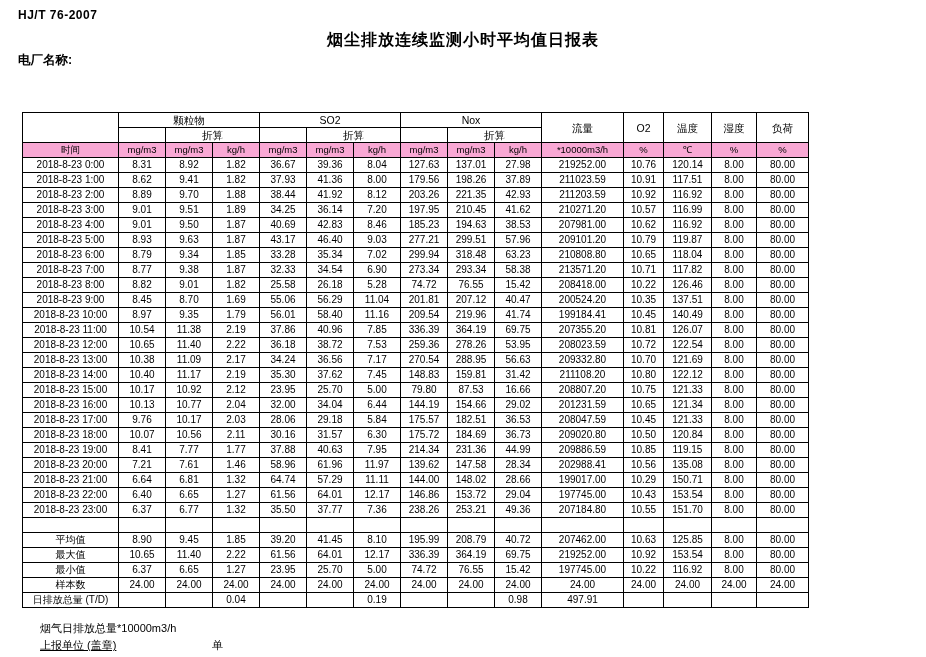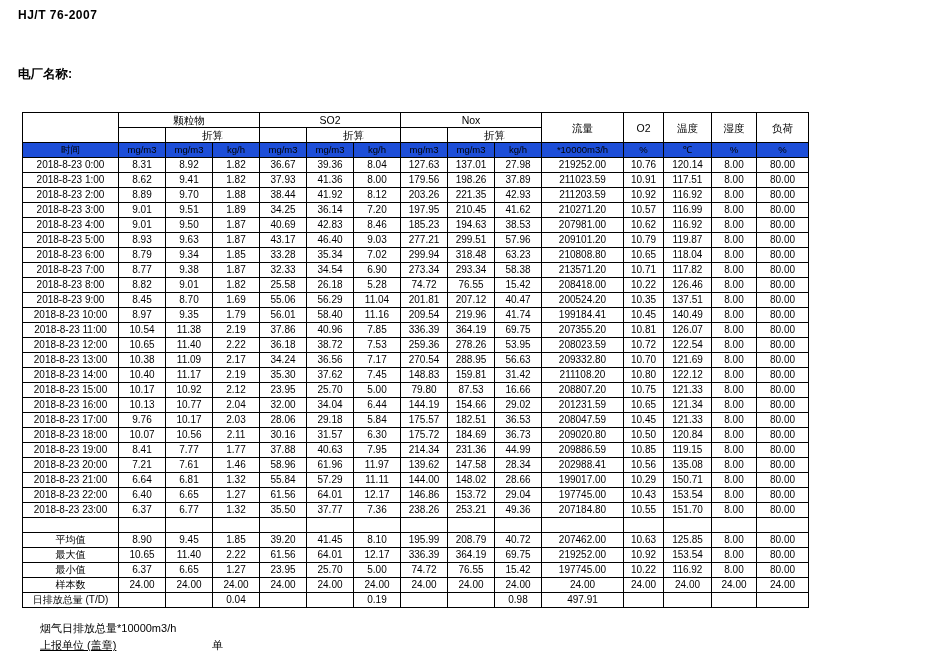--- a/index.html
+++ b/index.html
@@ -36,21 +36,21 @@
     right: 0;
     top: 30px;
     text-align: center;
     font-size: 16px;
     font-weight: bold;
     letter-spacing: 1px;
   }
   .meta {
     position: absolute;
     left: 18px;
-    top: 66px;
+    top: 52px;
     width: 890px;
     font-size: 12.5px;
     font-weight: bold;
   }
   .meta-row {
     position: relative;
     height: 22px;
   }
   .meta-label {
     position: absolute;
@@ -80,21 +80,21 @@
     text-align: center;
     font-weight: normal;
     white-space: nowrap;
     overflow: hidden;
   }
   .hdr-top {
     background: #ffffff;
     font-size: 10.5px;
   }
   .unit-row td {
-    background: #1d4ed8;
+    background: #f9a8d4;
     font-size: 9.5px;
   }
   .col-time { width: 96px; }
   .col-num  { width: 47px; }
   .col-flow { width: 82px; }
   .col-o2   { width: 40px; }
   .col-temp { width: 48px; }
   .col-hum  { width: 45px; }
   .col-load { width: 52px; }
   td.time-cell {
@@ -129,20 +129,21 @@
     top: 0;
   }
 </style>
 </head>
 <body>
 
 <div class="page">
 
   <div class="doc-code">HJ/T  76-2007</div>
 
+  <div class="doc-title">烟尘排放连续监测小时平均值日报表</div>
 
   <div class="meta">
     <div class="meta-row">
       <span class="meta-label">电厂名称:</span>
     </div>
   </div>
 
   <table class="main">
     <colgroup>
       <col class="col-time">
@@ -555,21 +556,21 @@
           <td class="val">10.56</td>
           <td class="val">135.08</td>
           <td class="val">8.00</td>
           <td class="val">80.00</td>
         </tr>
         <tr>
           <td class="time-cell">2018-8-23 21:00</td>
           <td class="val">6.64</td>
           <td class="val">6.81</td>
           <td class="val">1.32</td>
-          <td class="val">55.84</td>
+          <td class="val">64.74</td>
           <td class="val">57.29</td>
           <td class="val">11.11</td>
           <td class="val">144.00</td>
           <td class="val">148.02</td>
           <td class="val">28.66</td>
           <td class="val">199017.00</td>
           <td class="val">10.29</td>
           <td class="val">150.71</td>
           <td class="val">8.00</td>
           <td class="val">80.00</td>

